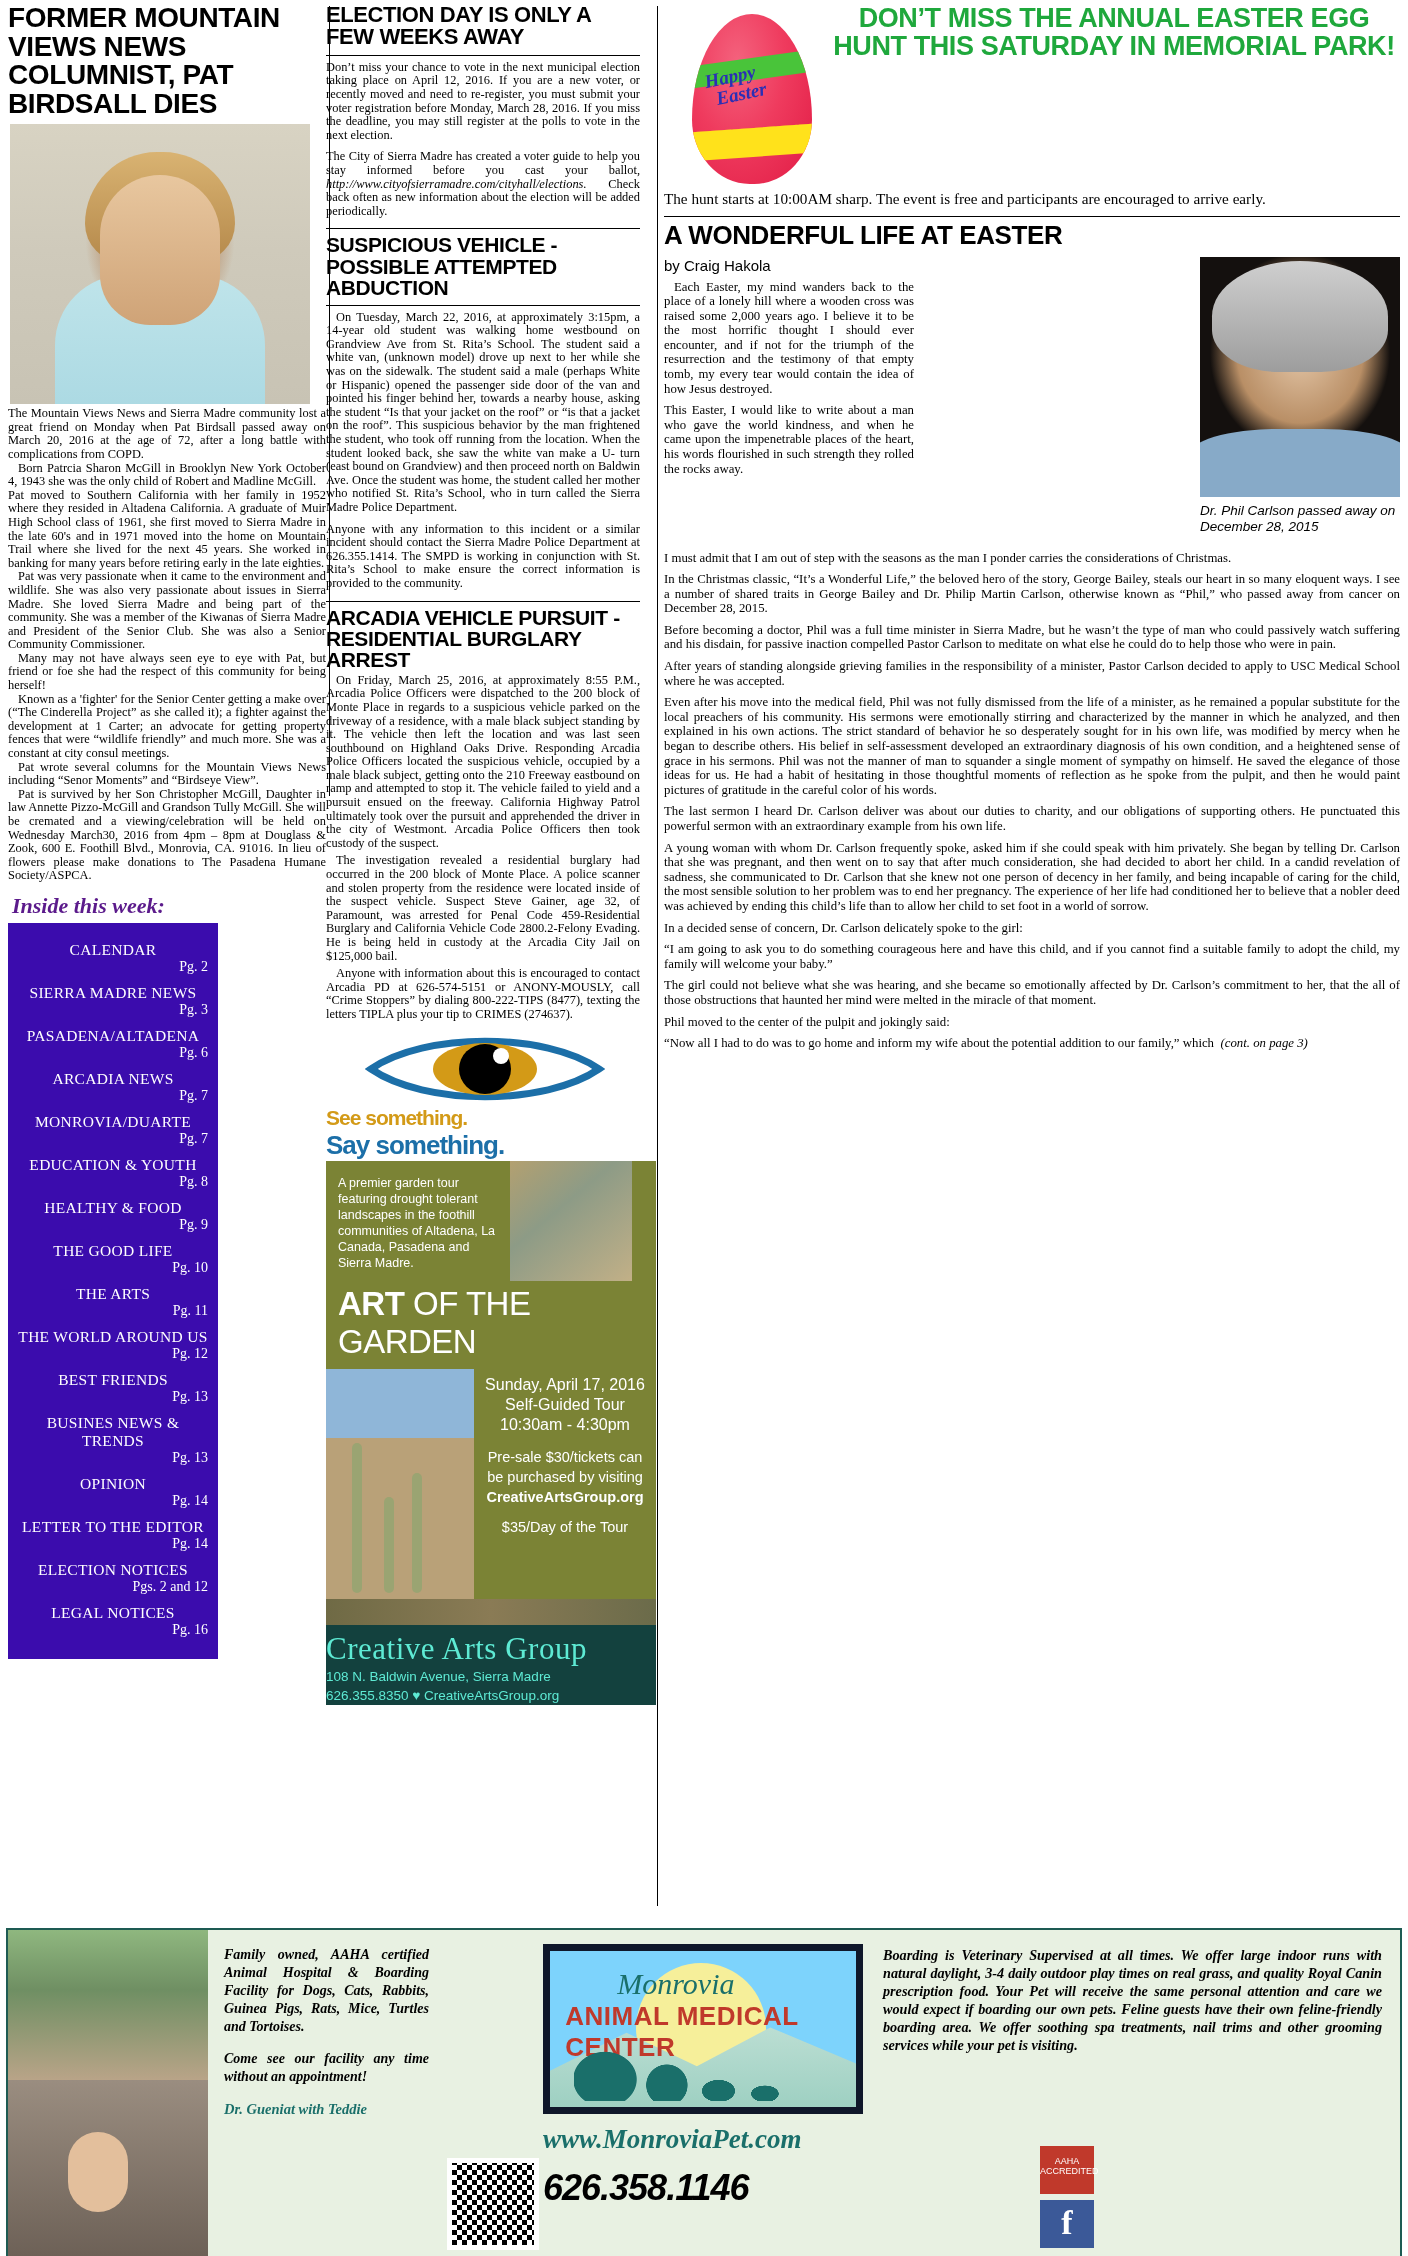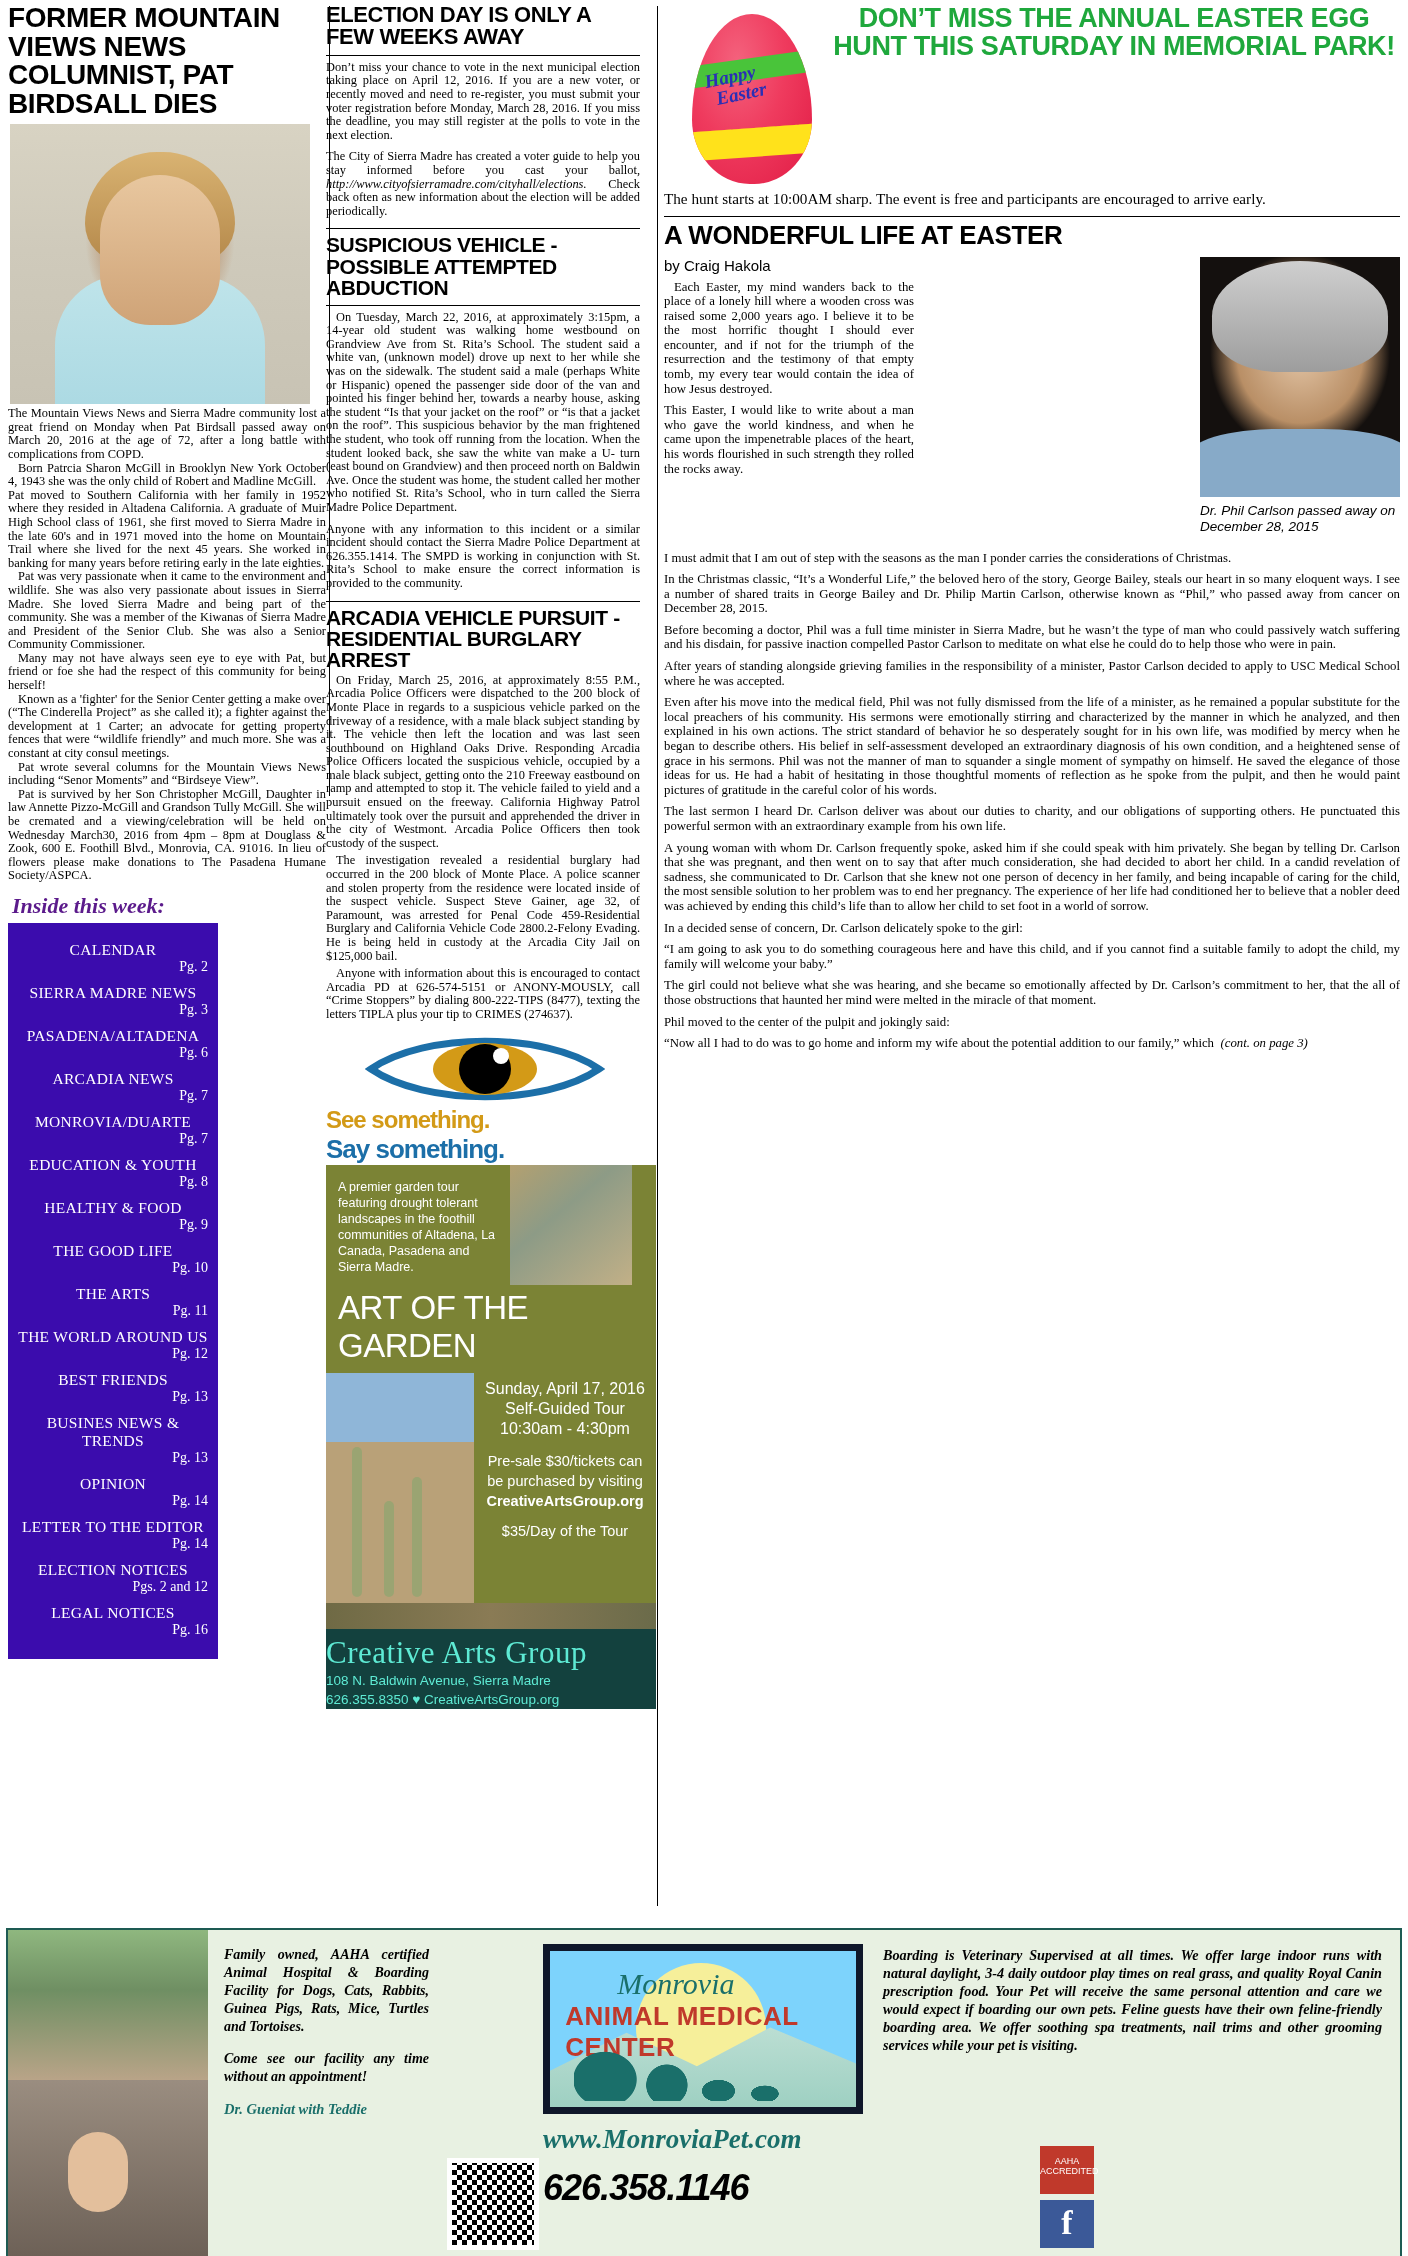--- a/index.html
+++ b/index.html
@@ -85,33 +85,33 @@
 
   
   .h-elect  { font-size:22px; }
   .h-susp   { font-size:21px; }
   .h-arcadia{ font-size:21px; }
   .ital { font-style:italic; }
 
   
   .eye-ad { width:318px; margin-top:14px; }
   .eye-wrap { text-align:center; }
-  .eye-txt1 { font-family:"Liberation Sans", sans-serif; font-weight:bold; font-size:24px; color:#d39a17; letter-spacing:-1px; }
+  .eye-txt1 { font-family:"Liberation Sans", sans-serif; font-weight:bold; font-size:21px; color:#d39a17; letter-spacing:-1px; }
   .eye-txt2 { font-family:"Liberation Sans", sans-serif; font-weight:bold; font-size:26px; color:#1c6fa8; letter-spacing:-1px; }
 
   
   .garden {
     width:330px; background:#7b8335; color:#fff; position:relative;
     font-family:"Liberation Sans", sans-serif;
   }
   .garden-top { display:flex; }
   .garden-copy { padding:14px 10px 10px 12px; font-size:12.5px; line-height:16px; width:184px; }
   .garden-img1 { width:122px; background:linear-gradient(140deg,#b3a070,#8d9b86 40%,#c2b087); }
   .garden-title { font-size:33px; letter-spacing:-0.5px; padding:4px 0 8px 12px; }
-  .garden-title b{ font-weight:normal; }
+  .garden-title b{ font-weight:bold; }
   .garden-title span{ font-weight:300; }
   .garden-mid { display:flex; }
   .garden-img2 { width:148px; height:230px; background:linear-gradient(#8fb6d8 0 30%, #b9a178 30% 100%); position:relative; overflow:hidden; }
   .cact { position:absolute; bottom:6px; width:10px; background:#9aa472; border-radius:5px; }
   .garden-det { flex:1; text-align:center; font-size:14.5px; line-height:20px; padding-top:6px; }
   .garden-det .big { font-size:16px; }
   .garden-strip { height:26px; background:linear-gradient(90deg,#6f6a45,#8a7b55,#6b6b4a); }
   .cag-foot { background:#13413e; color:#5eead4; padding:6px 0 0 0; }
   .cag-name { font-family:"Liberation Serif", serif; font-size:31px; letter-spacing:.5px; }
   .cag-sub  { font-family:"Liberation Sans", sans-serif; font-size:13.5px; line-height:19px; }

